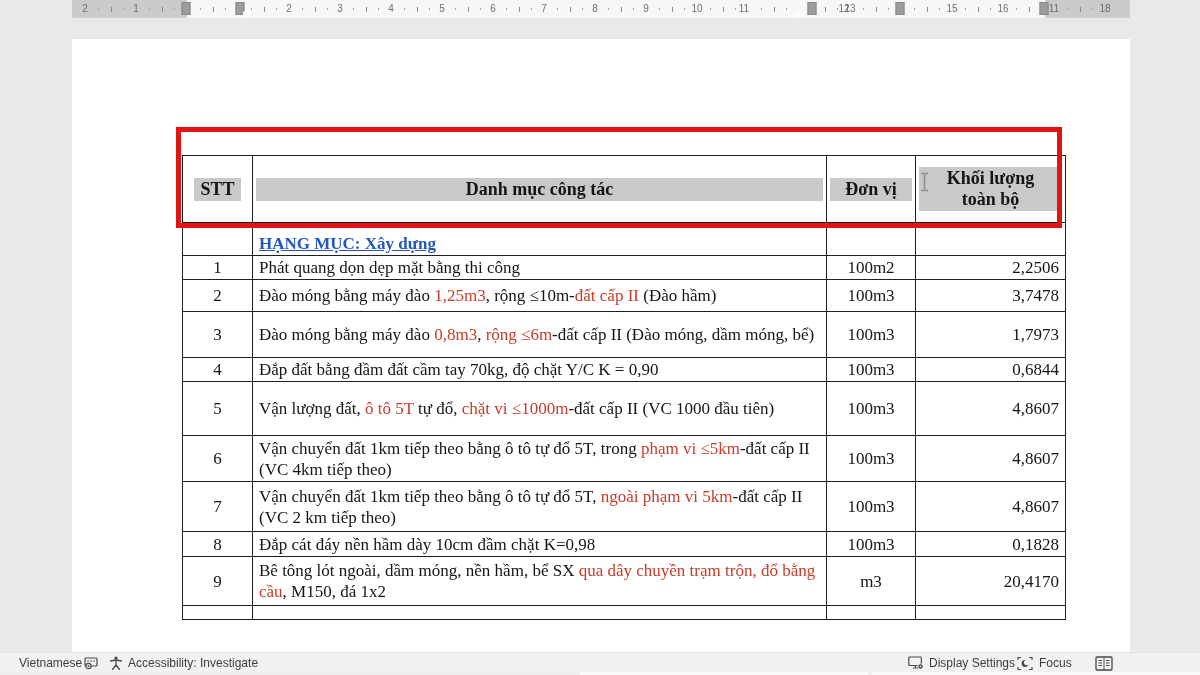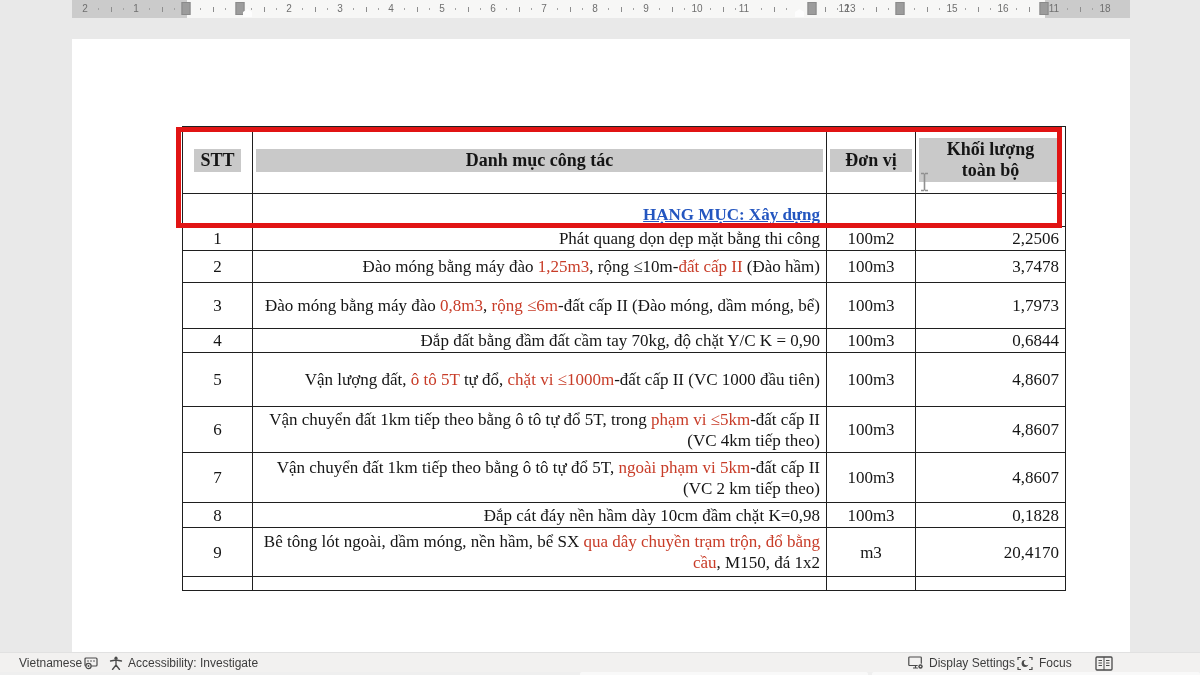--- a/index.html
+++ b/index.html
@@ -12,25 +12,25 @@
   .ruler-num{position:absolute;top:3px;font-size:10px;color:#6f6f6f;transform:translateX(-50%);}
   .tick{position:absolute;background:#8d8d8d;width:1px;}
   .tick-half{top:7px;height:5px;}
   .tick-q{top:8px;height:2px;background:#a3a3a3;}
   .col-marker{position:absolute;top:2px;width:9px;height:13px;background:#9c9c9c;border:1px solid #8a8a8a;box-sizing:border-box;transform:translateX(-50%);}
   .indent-marker{position:absolute;top:9px;width:9px;height:8px;background:#fdfdfd;
                  clip-path:polygon(50% 0,100% 38%,100% 100%,0 100%,0 38%);}
   
   .page{position:absolute;left:72px;top:39px;width:1058px;height:636px;background:#ffffff;}
   
-  .doc-table{position:absolute;left:182px;top:126px;border-collapse:collapse;table-layout:fixed;width:863px;
+  .doc-table{position:absolute;left:182px;top:155px;border-collapse:collapse;table-layout:fixed;width:863px;
              font-family:"Liberation Serif","DejaVu Serif",serif;font-size:17px;color:#151515;}
   .doc-table td{border:1px solid #1f1f1f;padding:1px 6px;line-height:21px;vertical-align:middle;overflow:hidden;}
   .c-stt{width:65px;text-align:center;}
-  .c-desc{width:569px;text-align:right;padding-left:8px;}
+  .c-desc{width:569px;text-align:left;padding-left:8px;}
   .c-unit{width:84px;text-align:center;}
   .c-qty{width:145px;text-align:right;padding-right:13px;}
   .hdr td{font-weight:bold;font-size:18px;height:66px;text-align:center;padding:0 2px;}
   .hl{background:#c9c9c9;}
   .hl-inline{display:inline-block;padding:1px 6px;}
   .hl-block{display:block;margin:0 1px;padding:1px 0;text-align:center;}
   .section-row td{font-weight:bold;}
   .cat-row td{vertical-align:bottom;padding-bottom:1px;}
   .run-red{color:#c83c28;}
   .run-blue{color:#2456c0;font-weight:bold;text-decoration:underline;}

